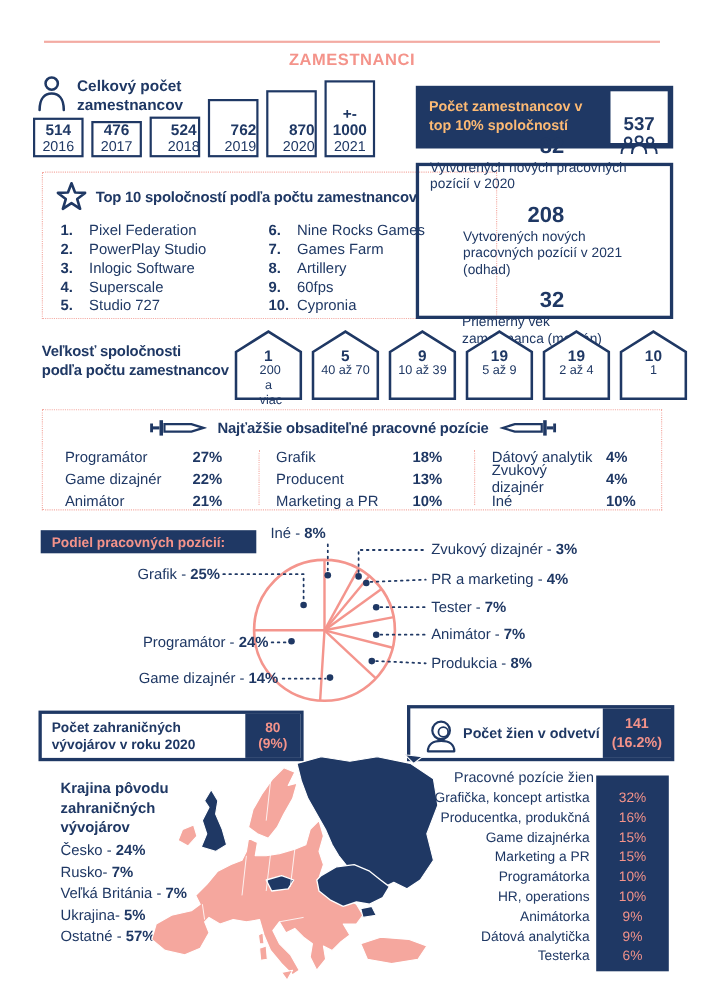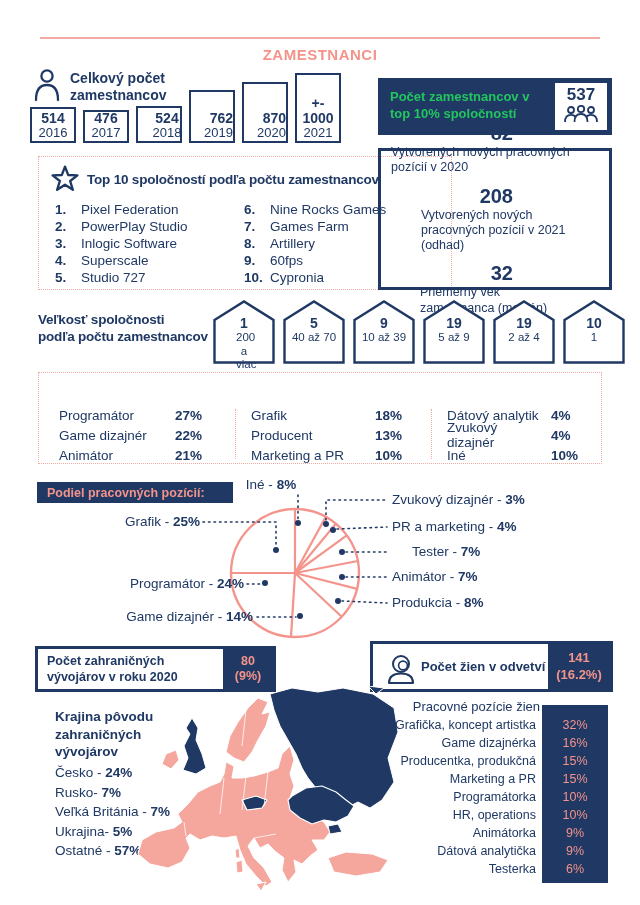--- a/index.html
+++ b/index.html
@@ -12,23 +12,23 @@
               letter-spacing:.5px;color:#f4938a;}
   #total-label{left:70px;top:70px;width:130px;font-weight:bold;font-size:14px;line-height:1.2;}
   #bars{left:30px;top:70px;width:320px;height:73px;display:flex;align-items:flex-end;gap:7px;}
   .bar{width:46px;border:2.5px solid #1f3864;background:#fff;box-sizing:border-box;
        display:flex;flex-direction:column;justify-content:flex-end;align-items:center;
        padding-bottom:1px;}
   .bar .v{font-weight:bold;font-size:14px;line-height:1.05;}
   .bar .y{font-size:13px;line-height:1.1;}
   
   #top-box{left:378px;top:78px;width:234px;height:57px;background:#1f3864;}
-  #top-box-label{left:12px;top:11px;width:155px;font-weight:bold;font-size:13px;line-height:1.3;color:#22c55e;}
+  #top-box-label{left:12px;top:11px;width:155px;font-weight:bold;font-size:13px;line-height:1.3;color:#fdba74;}
   #top-box-inner{right:5px;top:5px;width:52px;height:47px;background:#fff;text-align:center;}
-  #top-box-value{font-weight:bold;font-size:17px;line-height:1.2;margin-top:2px;}
+  #top-box-value{font-weight:bold;font-size:17px;line-height:1.2;margin-top:20px;}
   
   #top10-box{left:38px;top:156px;width:414px;height:134px;border:1.5px dotted #f3aba3;box-sizing:border-box;}
   #top10-title{left:48px;top:15px;font-weight:bold;font-size:13.5px;letter-spacing:-.2px;}
   .t10-col{top:44px;font-size:13.5px;line-height:17px;}
   .t10-row .n{display:inline-block;width:26px;font-weight:bold;}
   
   #stats-box{left:378px;top:148px;width:234px;height:142px;border:3px solid #1f3864;
              box-sizing:border-box;display:flex;flex-direction:column;justify-content:center;
              gap:9px;padding:8px 10px;}
   .stat-row{display:flex;align-items:center;flex-direction:column;}
@@ -230,20 +230,35 @@
         <polygon points="1.5,20 31,1.5 60.5,20 60.5,62.5 1.5,62.5" fill="#fff" stroke="#1f3864" stroke-width="2.4"></polygon>
       </svg>
     <div class="txt">
         <div class="cnt">10</div>
         <div class="rng">1</div>
       </div>
   </div>
 </div>
 
 <div class="abs" id="hard-box">
+  <div class="abs" id="hard-header">
+    <svg width="52" height="16" viewBox="0 0 52 16">
+      <rect x="0.5" y="4" width="2.6" height="8" fill="#1f3864"></rect>
+      <rect x="3" y="6.6" width="6" height="2.8" fill="#1f3864"></rect>
+      <rect x="9" y="1" width="3.2" height="14" fill="#1f3864"></rect>
+      <path d="M13.5,4.6 L38,4.6 L49,8 L38,11.4 L13.5,11.4 Z" fill="#fff" stroke="#1f3864" stroke-width="2"></path>
+    </svg>
+    <span id="hard-title">Najťažšie obsaditeľné pracovné pozície</span>
+    <svg width="52" height="16" viewBox="0 0 52 16" style="transform:scaleX(-1);">
+      <rect x="0.5" y="4" width="2.6" height="8" fill="#1f3864"></rect>
+      <rect x="3" y="6.6" width="6" height="2.8" fill="#1f3864"></rect>
+      <rect x="9" y="1" width="3.2" height="14" fill="#1f3864"></rect>
+      <path d="M13.5,4.6 L38,4.6 L49,8 L38,11.4 L13.5,11.4 Z" fill="#fff" stroke="#1f3864" stroke-width="2"></path>
+    </svg>
+  </div>
   <div class="abs hp-col" style="left:20px;width:160px;">
     <div class="hp-row">
         <span class="l">Programátor</span>
         <span class="v">27%</span>
       </div>
     <div class="hp-row">
         <span class="l">Game dizajnér</span>
         <span class="v">22%</span>
       </div>
     <div class="hp-row">
@@ -334,21 +349,21 @@
   </div>
   <div class="pie-lab pl-l" style="left:48px;top:137px;width:175px;">
     <span>Game dizajnér -</span> <span class="p">14%</span>
   </div>
   <div class="pie-lab pl-r" style="left:362px;top:20px;">
     <span>Zvukový dizajnér -</span> <span class="p">3%</span>
   </div>
   <div class="pie-lab pl-r" style="left:362px;top:47px;">
     <span>PR a marketing -</span> <span class="p">4%</span>
   </div>
-  <div class="pie-lab pl-r" style="left:362px;top:72px;margin-left:20px;">
+  <div class="pie-lab pl-r" style="left:362px;top:72px;">
     <span>Tester -</span> <span class="p">7%</span>
   </div>
   <div class="pie-lab pl-r" style="left:362px;top:97px;">
     <span>Animátor -</span> <span class="p">7%</span>
   </div>
   <div class="pie-lab pl-r" style="left:362px;top:123px;">
     <span>Produkcia -</span> <span class="p">8%</span>
   </div>
 </div>
 
@@ -405,22 +420,22 @@
     <path d="M140,86 L136,120"></path>
     <path d="M126,152 L148,148"></path>
     <path d="M118,24 L114,60"></path>
   </g>
 </svg>
 
 <div class="abs" id="wp-col"></div>
 <div class="abs" id="wp-title">Pracovné pozície žien</div>
 <div class="abs" id="wp-labels">
   <div>Grafička, koncept artistka</div>
+  <div>Producentka, produkčná</div>
   <div>Game dizajnérka</div>
-  <div>Producentka, produkčná</div>
   <div>Marketing a PR</div>
   <div>Programátorka</div>
   <div>HR, operations</div>
   <div>Animátorka</div>
   <div>Dátová analytička</div>
   <div>Testerka</div>
 </div>
 <div class="abs" id="wp-values">
   <div>32%</div>
   <div>16%</div>

